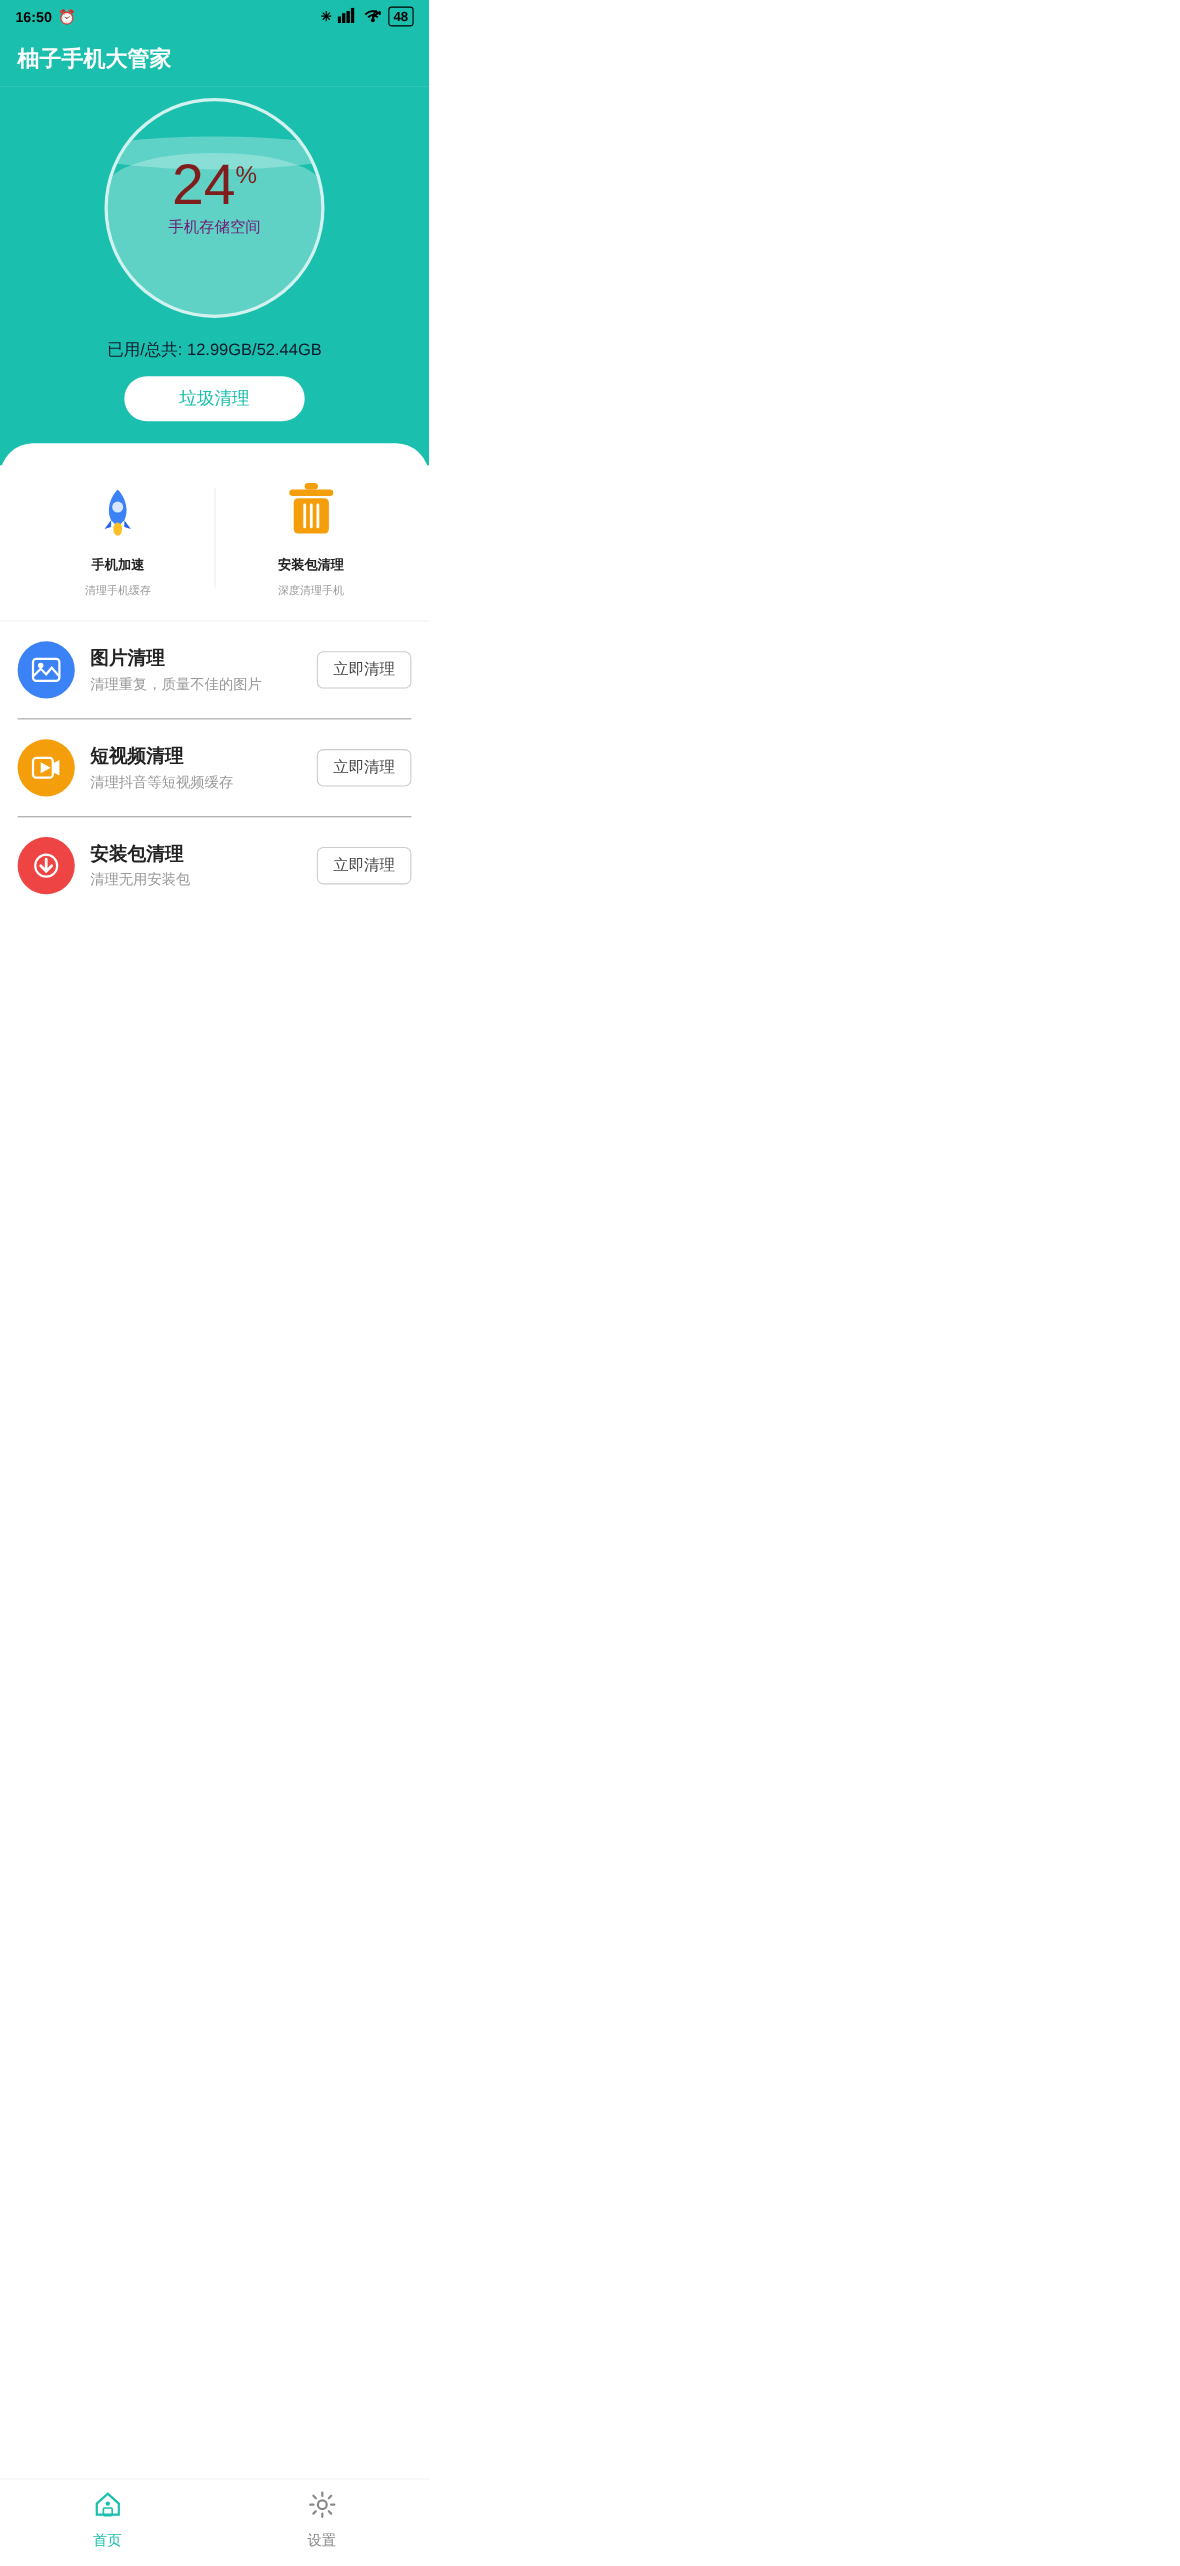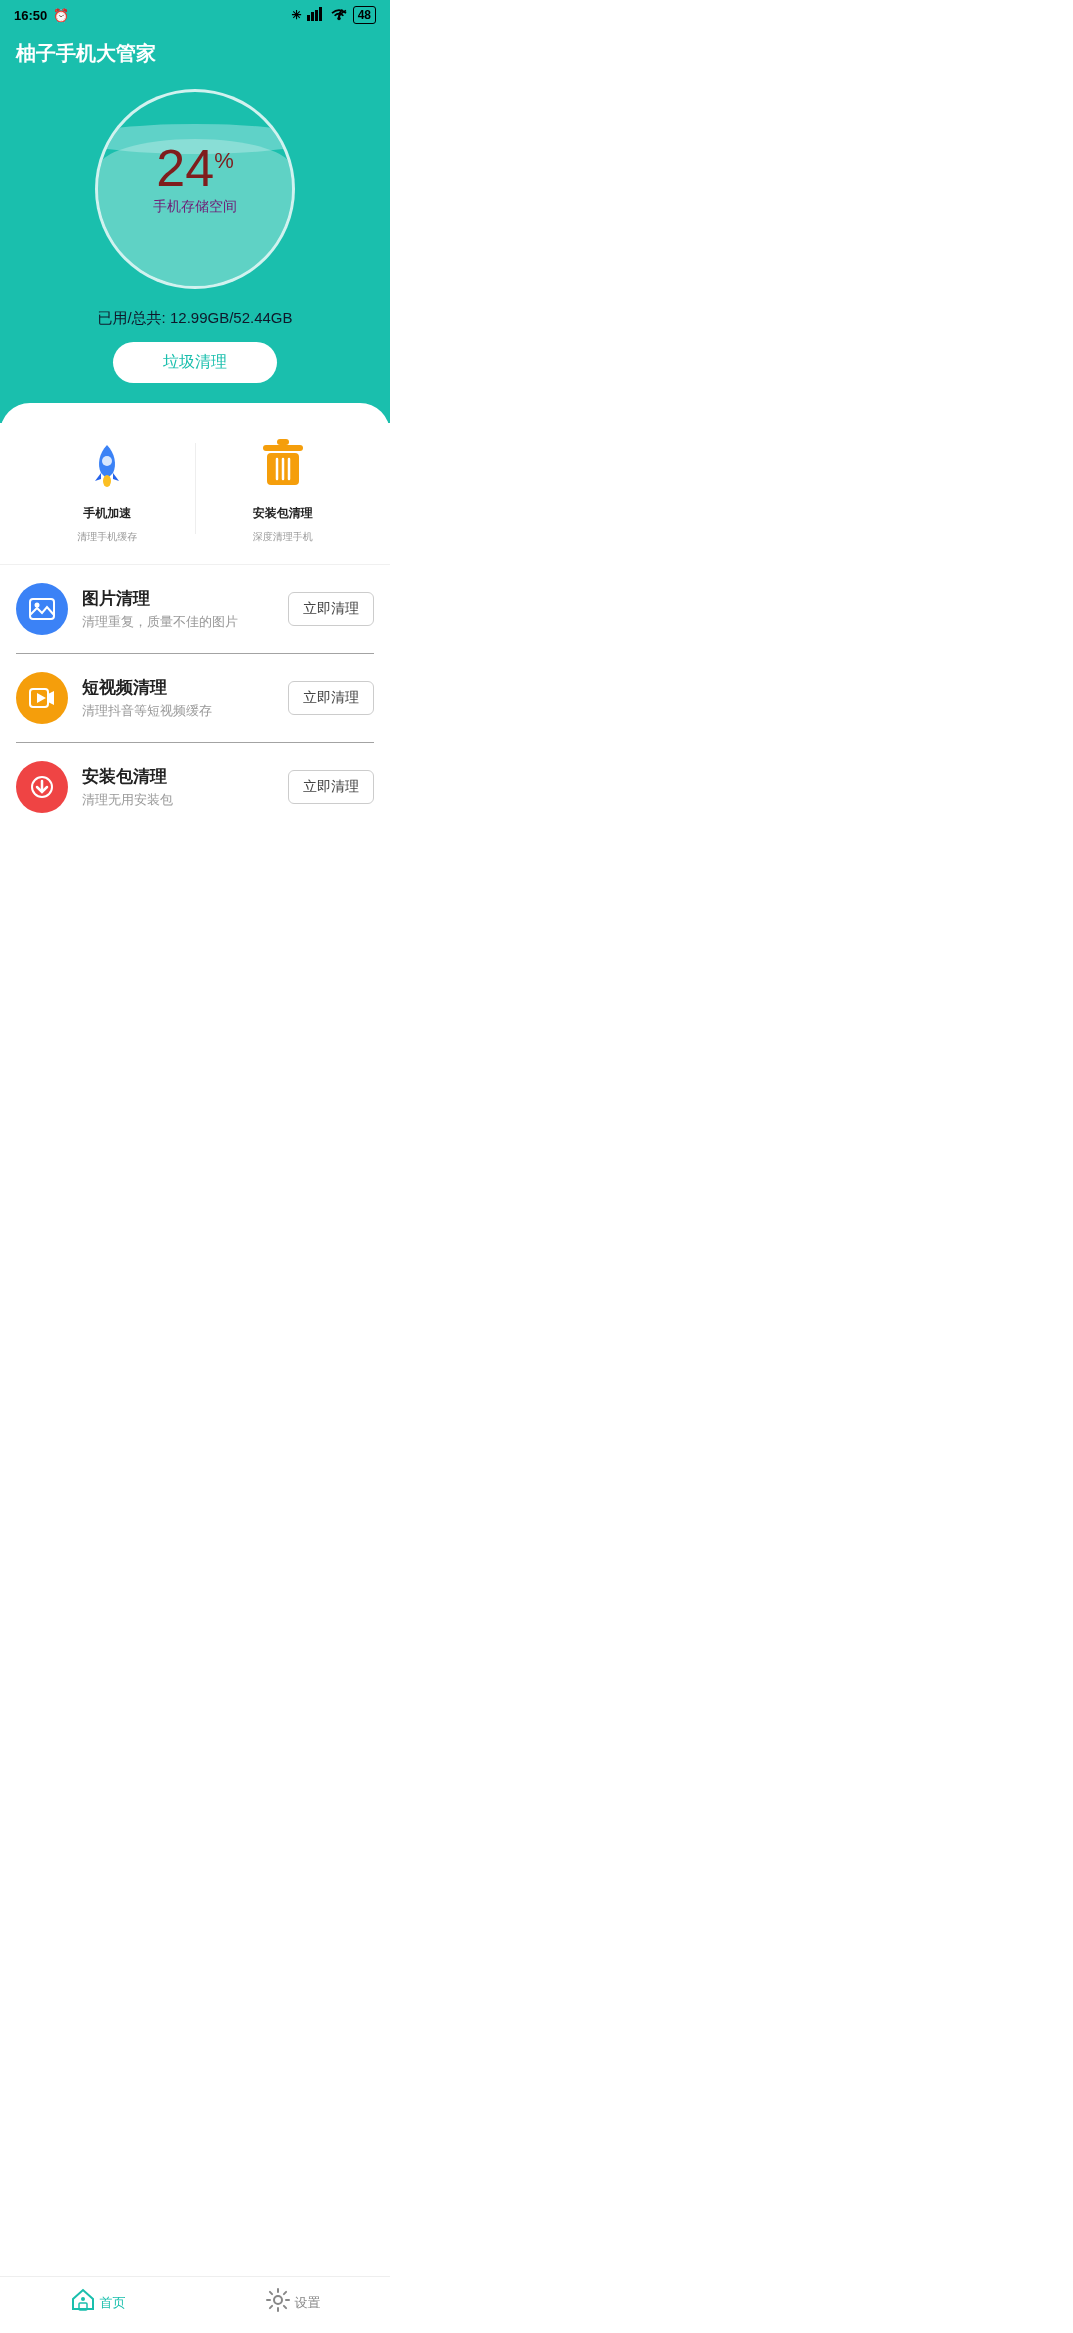--- a/index.html
+++ b/index.html
@@ -228,21 +228,21 @@
       background: #fff;
       border-top: 1px solid #eee;
       display: flex;
       justify-content: space-around;
       align-items: center;
       padding: 10px 0 14px 0;
       z-index: 100;
     }
     .nav-item {
       display: flex;
-      flex-direction: row;
+      flex-direction: column;
       align-items: center;
       gap: 4px;
       cursor: pointer;
     }
     .nav-icon { font-size: 24px; }
     .nav-label { font-size: 13px; }
     .nav-item-active .nav-label { color: #1abfad; }
     .nav-item-active .nav-icon { color: #1abfad; }
     .nav-item-inactive .nav-label { color: #888; }
     .nav-item-inactive .nav-icon { color: #888; }

